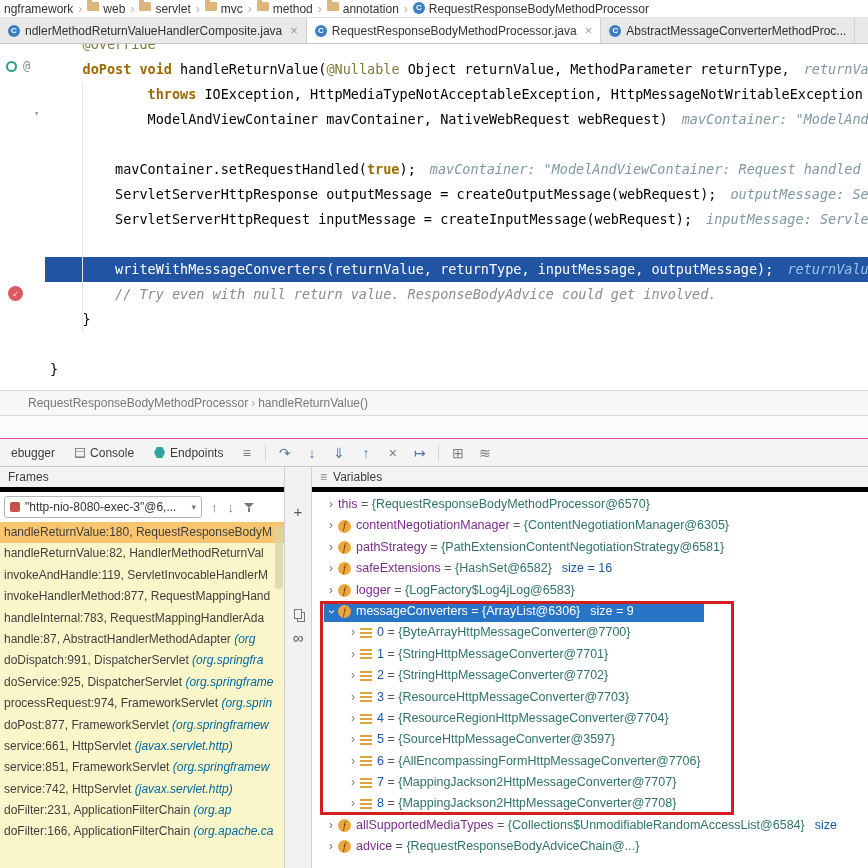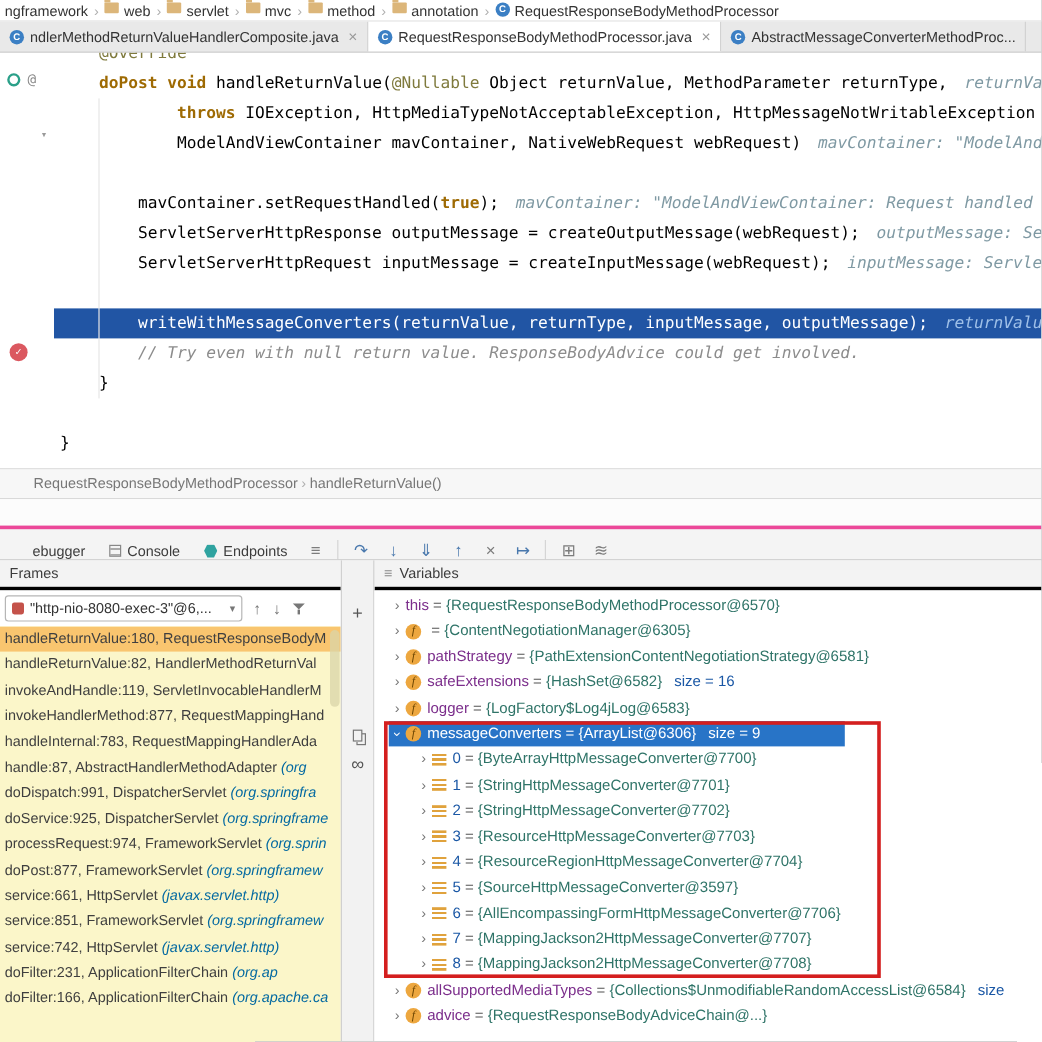--- a/index.html
+++ b/index.html
@@ -50,33 +50,33 @@
   .bp{width:15px;height:15px;border-radius:50%;background:var(--bp);color:#fff;font-size:9px;
       display:flex;align-items:center;justify-content:center}
 
   
   .ed-crumbs{flex:0 0 26px;background:#f7f7f7;border-top:1px solid #e0e0e0;border-bottom:1px solid #d9d9d9;
              display:flex;align-items:center;padding-left:28px;color:#777;white-space:nowrap}
 
   .gapbar{flex:0 0 22px;background:#fcfcfc}
 
   
-  .dbg{flex:0 0 28px;background:#f4f4f4;border-top:3px solid #ec4899;display:flex;align-items:flex-end;gap:2px;padding-left:18px}
+  .dbg{flex:0 0 28px;background:#f4f4f4;border-top:1px solid #ec4899;display:flex;align-items:center;gap:2px;padding-left:2px}
   .dtab{display:inline-flex;align-items:center;gap:5px;padding:0 9px;cursor:pointer;color:#3c3c3c}
   .console-ic{width:10px;height:10px;border:1px solid #888;display:inline-block;background:
               repeating-linear-gradient(to bottom,transparent 0 2px,#aaa 2px 3px,transparent 3px 5px)}
   .hex-ic{width:11px;height:11px;background:#2fa3a0;clip-path:polygon(25% 0,75% 0,100% 50%,75% 100%,25% 100%,0 50%);display:inline-block}
   .dicon{width:25px;text-align:center;font-size:14px;cursor:pointer}
   .dicon.blue{color:var(--icon_blue)}
   .dicon.gray{color:var(--icon_gray)}
   .dsep{width:1px;height:16px;background:#d5d5d5;margin:0 4px}
 
   
   .panels{flex:1;display:flex;border-top:1px solid #c9c9c9;min-height:0}
-  .phd{height:25px;flex:0 0 25px;background:#f3f3f3;border-bottom:3px solid #000000;display:flex;align-items:center;
+  .phd{height:25px;flex:0 0 25px;background:#f3f3f3;border-bottom:5px solid #000000;display:flex;align-items:center;
        padding-left:8px;gap:6px;color:#3c3c3c}
   .phd .hdic{color:#888}
   .fpanel{flex:0 0 284px;width:284px;display:flex;flex-direction:column;min-height:0}
   .thread-row{flex:0 0 30px;background:#fff;display:flex;align-items:center;padding:0 4px;gap:9px}
   .combo{flex:0 0 198px;height:22px;border:1px solid #b6b6b6;border-radius:3px;background:#fff;display:flex;
          align-items:center;padding:0 5px;gap:5px;overflow:hidden;white-space:nowrap;cursor:pointer}
   .thread-ic{width:10px;height:10px;background:#c4524a;border-radius:2px;flex:0 0 10px}
   .combo-arrow{margin-left:auto;color:#777;font-size:9px}
   .ficon{color:#777;cursor:pointer;font-size:13px}
   .funnel{width:10px;height:11px;position:relative;display:inline-block}
@@ -286,20 +286,21 @@
       <div class="vtree" id="vars">
           <div class="vrow"><span class="vbody">
               <span class="varrow">›</span>
               <span class="vname">this</span>
               <span class="veq"> = </span>
               <span class="vval">{RequestResponseBodyMethodProcessor@6570}</span>
             </span></div>
           <div class="vrow"><span class="vbody">
               <span class="varrow">›</span>
               <span class="fic">f</span>
+              <span class="vname">contentNegotiationManager</span>
               <span class="veq"> = </span>
               <span class="vval">{ContentNegotiationManager@6305}</span>
             </span></div>
           <div class="vrow"><span class="vbody">
               <span class="varrow">›</span>
               <span class="fic">f</span>
               <span class="vname">pathStrategy</span>
               <span class="veq"> = </span>
               <span class="vval">{PathExtensionContentNegotiationStrategy@6581}</span>
             </span></div>

